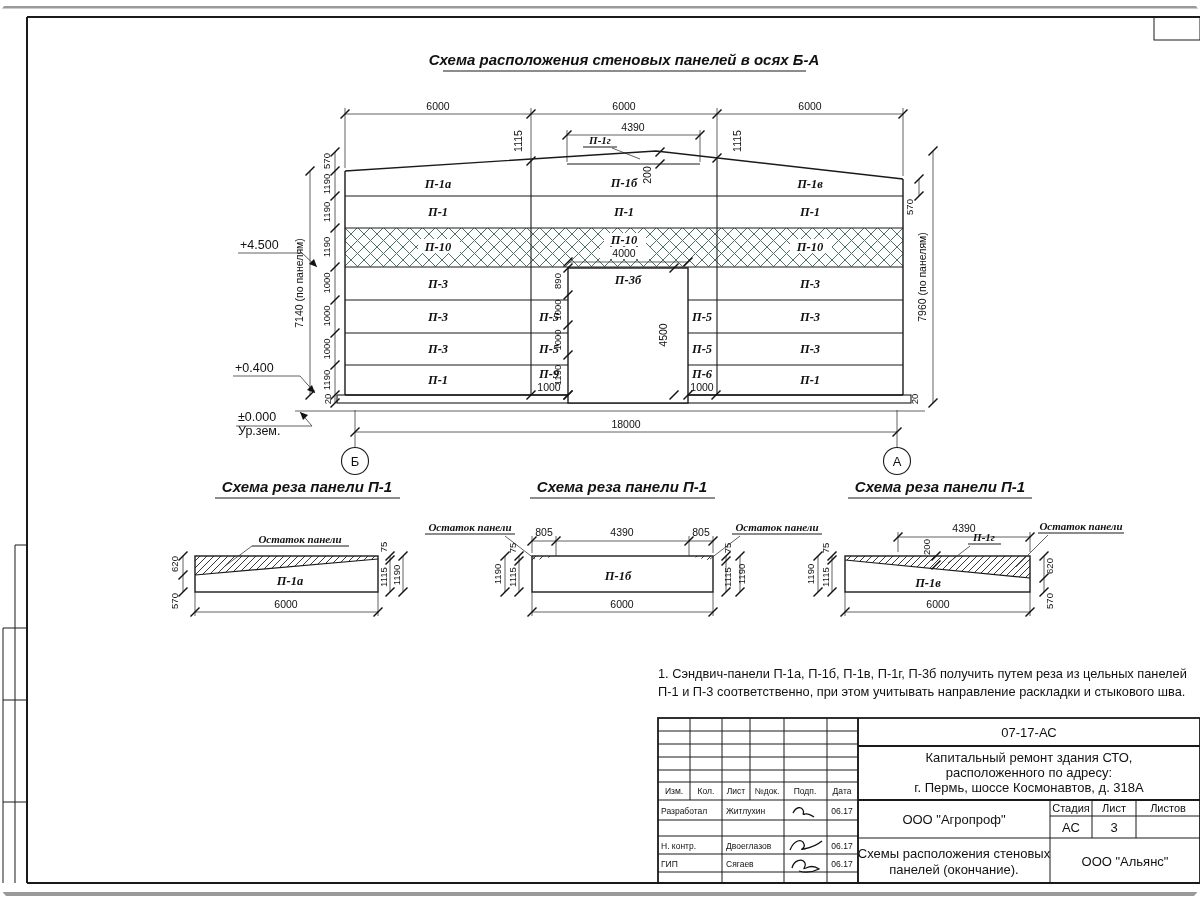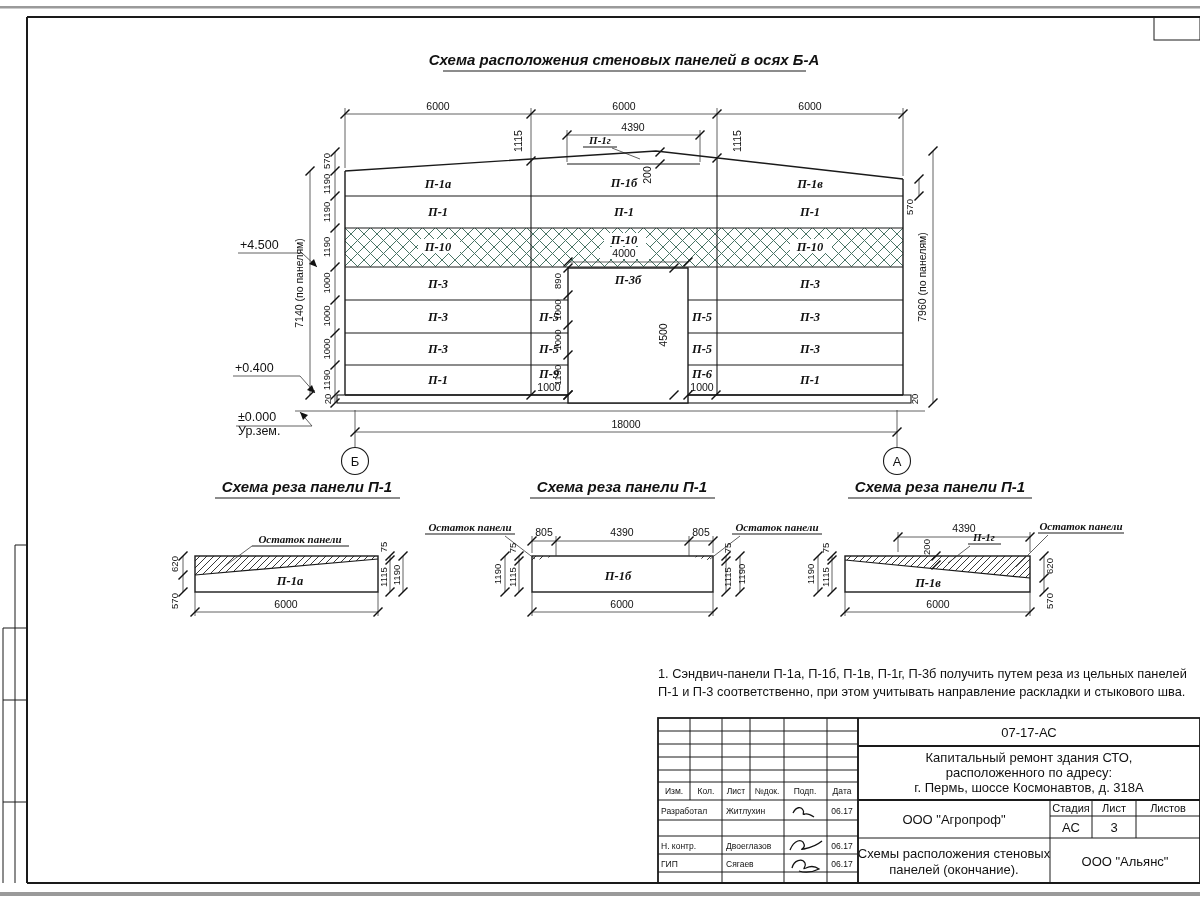--- a/index.html
+++ b/index.html
@@ -1,17 +1,17 @@
 <!DOCTYPE html>
 <html><head>
 <meta charset="utf-8">
 <style>
   html,body{margin:0;padding:0;background:#fff;}
   #sheet{position:relative;width:1200px;height:900px;background:#fff;overflow:hidden;
-         font-family:"Liberation Sans",sans-serif;}
+         font-family:"Liberation Sans",sans-serif;border-radius:17px;}
   svg text{fill:#111;}
   .dim{font:10.5px "Liberation Sans",sans-serif;}
   .dimsm{font:9.5px "Liberation Sans",sans-serif;}
   .pl{font:italic bold 12.5px "Liberation Serif",serif;}
   .plsm{font:italic bold 11px "Liberation Serif",serif;}
   .ttl{font:italic bold 15px "Liberation Sans",sans-serif;}
   .note{font:12.8px "Liberation Sans",sans-serif;}
   .tb{font:11px "Liberation Sans",sans-serif;}
   .tbsm{font:8.5px "Liberation Sans",sans-serif;}
   .tbb{font:13px "Liberation Sans",sans-serif;}

